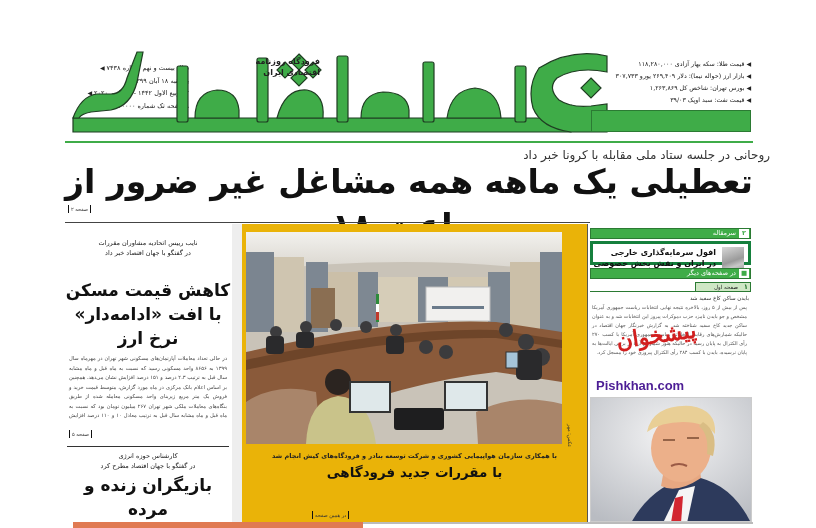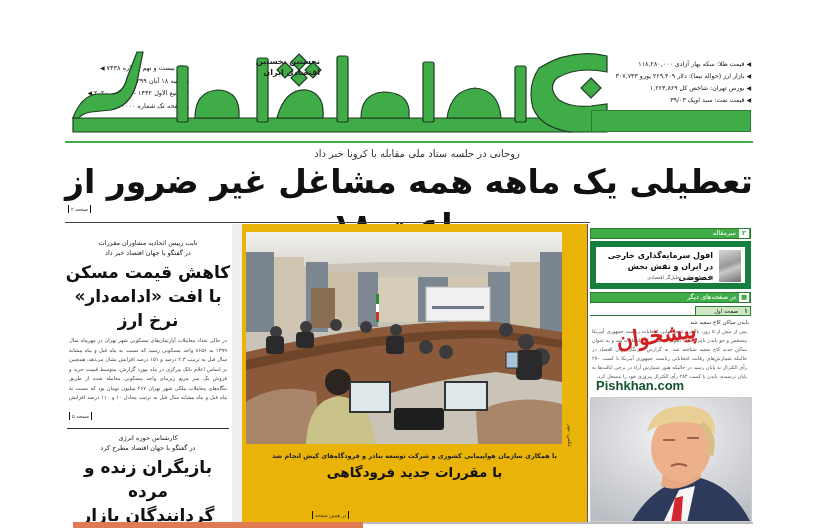--- a/index.html
+++ b/index.html
@@ -16,21 +16,21 @@
   .right-info { position: absolute; right: 2px; top: 10px; width: 166px; direction: rtl; text-align: right; }
   .right-info div { font-size: 6.3px; line-height: 12px; white-space: nowrap; color: #222; }
   .right-info div::before { content: "◀ "; font-size: 6px; }
   .right-bar { position: absolute; right: 2px; top: 62px; width: 160px; height: 22px; background: #3fac48; border: 1px solid #2b7a33; }
   .logo { position: absolute; left: 6px; top: 0; width: 540px; height: 88px; }
   .logo svg { width: 100%; height: 100%; }
   .tagline { position: absolute; left: 185px; top: 8px; direction: rtl; text-align: right; font-size: 8px; font-weight: bold; line-height: 11px; color: #222; width: 70px; }
   .mast-rule { position: absolute; left: 0; top: 141px; width: 688px; height: 2px; background: #3fac48; }
 
   
-  .kicker { position: absolute; left: 8px; top: 148px; width: 688px; text-align: center; direction: rtl; font-size: 10px; color: #333; }
+  .kicker { position: absolute; left: 17px; top: 148px; width: 688px; direction: rtl; font-size: 12px; color: #333; }
   .headline { position: absolute; left: 0; top: 160px; width: 688px; text-align: center; direction: rtl; font-size: 33px; font-weight: bold; letter-spacing: -0.5px; color: #111; line-height: 44px; font-family: "DejaVu Sans", sans-serif; }
   .pageref { display: inline-block; font-size: 5px; border-left: 1.5px solid #111; border-right: 1.5px solid #111; padding: 0 2px; line-height: 8px; direction: rtl; color: #333; }
   .pageref-top { position: absolute; left: 3px; top: 205px; }
   .full-rule { position: absolute; left: 0; top: 222px; width: 525px; height: 1px; background: #444; }
 
   
   .col-left { position: absolute; left: 0; top: 224px; width: 166px; height: 300px; direction: rtl; text-align: center; }
   .col-left .kick { font-size: 6.5px; line-height: 10px; color: #222; }
   .col-left .h2 { font-size: 17px; font-weight: bold; line-height: 24px; color: #111; }
   .col-left .body { font-size: 5.2px; line-height: 9.5px; color: #444; text-align: justify; padding: 0 4px; margin-top: 4px; }
@@ -43,36 +43,36 @@
   .photo { position: absolute; left: 4px; top: 8px; width: 316px; height: 212px; overflow: hidden; background: #b8b5ad; }
   .photo-caption-side { position: absolute; left: 325px; top: 200px; font-size: 5px; writing-mode: vertical-rl; color: #333; }
   .center-kick { position: absolute; left: 0; top: 228px; width: 345px; text-align: center; direction: rtl; font-size: 6.5px; font-weight: bold; color: #222; }
   .center-h { position: absolute; left: 0; top: 238px; width: 345px; text-align: center; direction: rtl; font-size: 13.5px; font-weight: bold; line-height: 20px; color: #111; }
   .center-pr { position: absolute; left: 70px; top: 287px; }
 
   
   .col-right { position: absolute; left: 522px; top: 224px; width: 166px; height: 300px; border-left: 1px solid #555; }
   .sec-bar { height: 11px; background: #3fac48; border: 1px solid #2b7a33; position: relative; direction: rtl; color: #fff; font-size: 6.5px; line-height: 9px; padding-right: 14px; margin: 0 2px; }
   .sec-bar .num { position: absolute; right: 1px; top: 0; width: 10px; height: 9px; background: #fff; color: #3fac48; text-align: center; font-weight: bold; }
-  .editorial { margin: 2px 2px 0 2px; border: 6px solid #15803d; height: 48px; position: relative; direction: rtl; }
+  .editorial { margin: 2px 2px 0 2px; border: 3px solid #15803d; height: 24px; position: relative; direction: rtl; }
   .editorial .avatar { position: absolute; right: 4px; top: 3px; width: 22px; height: 32px; background: linear-gradient(160deg, #d8d8d8 0%, #9a9a9a 45%, #c8c8c8 60%, #6e6e6e 100%); }
   .editorial .et { position: absolute; right: 32px; top: 3px; font-size: 8px; font-weight: bold; line-height: 11px; color: #111; text-align: right; }
   .editorial .ea { position: absolute; right: 32px; top: 28px; font-size: 4.8px; color: #555; }
   .other-bar { margin-top: 3px; }
   .page1-row { margin: 3px 2px 0 2px; height: 10px; border-bottom: 1px solid #2b7a33; direction: rtl; position: relative; }
   .page1-row .box { position: absolute; right: 0; top: 0; width: 56px; height: 10px; background: #cfe7c5; border: 1px solid #2b7a33; font-size: 5.5px; line-height: 8px; padding-right: 12px; color: #222; }
   .page1-row .n { position: absolute; right: 2px; top: 0; font-size: 7px; line-height: 8px; color: #2b7a33; font-weight: bold; }
   .page1-line { direction: rtl; font-size: 5.5px; color: #333; margin: 3px 4px 0 0; text-align: right; }
   .trump-h { direction: rtl; text-align: right; font-size: 17px; font-weight: bold; color: #111; margin: 6px 6px 0 0; line-height: 22px; }
   .trump-body { direction: rtl; text-align: justify; font-size: 5px; line-height: 9px; color: #555; padding: 2px 6px 0 4px; }
   .trump-photo { position: absolute; left: 2px; top: 173px; width: 162px; height: 125px; overflow: hidden; border: 1px solid #ccc; background: #e8e8ea; }
 
   .watermark { position: absolute; left: 531px; top: 322px; width: 110px; height: 80px; pointer-events: none; }
   .watermark .fa { position: absolute; left: 20px; top: 0; font-size: 22px; font-weight: bold; color: #d21f1f; transform: rotate(-8deg); direction: rtl; font-family: "DejaVu Serif", serif; }
-  .watermark .en { position: absolute; left: 0; top: 56px; font-size: 13px; font-weight: bold; color: #14532d; font-family: "Liberation Sans", sans-serif; }
+  .watermark .en { position: absolute; left: 0; top: 56px; font-size: 13px; font-weight: bold; color: #4c1d95; font-family: "Liberation Sans", sans-serif; }
 
   .bottom-bar-orange { position: absolute; left: 8px; top: 522px; width: 290px; height: 6px; background: #e07a52; }
   .bottom-bar-grey { position: absolute; left: 298px; top: 522px; width: 390px; height: 2px; background: #bbb; }
 </style>
 </head>
 <body>
 
 <div class="page">
 
   <div class="masthead">
@@ -105,21 +105,21 @@
           <path d="M242 14 L250 22 L242 30 L234 22 Z"></path>
           <path d="M214 14 L222 22 L214 30 L206 22 Z"></path>
           <path d="M228 22 L236 30 L228 38 L220 30 Z"></path>
 
           <path d="M468 20 Q500 0 536 8 L536 24 Q506 18 486 30 Q476 40 488 52 Q500 60 520 58 L536 56 L536 84 L500 84 Q470 80 462 60 Q456 38 468 20 Z"></path>
           <path d="M520 30 L530 40 L520 50 L510 40 Z" fill="#3fac48"></path>
         </g>
       </svg>
     </div>
     <div class="tagline">
-      <div>نخستین نخستین</div>
+      <div>فرودگاه روزنامه</div>
       <div>اقتصادی ایران</div>
     </div>
 
     <div class="right-info">
       <div>قیمت طلا: سکه بهار آزادی ۱۱۸,۲۸۰,۰۰۰</div>
       <div>بازار ارز (حواله نیما): دلار ۲۶۹,۴۰۹ یورو ۳۰۷,۷۳۳</div>
       <div>بورس تهران: شاخص کل ۱,۲۶۳,۸۶۹</div>
       <div>قیمت نفت: سبد اوپک ۳۹/۰۳</div>
     </div>
     <div class="right-bar"></div>
@@ -128,21 +128,21 @@
 
   <div class="kicker">روحانی در جلسه ستاد ملی مقابله با کرونا خبر داد</div>
   <div class="headline">تعطیلی یک ماهه همه مشاغل غیر ضرور از ساعت ۱۸</div>
   <span class="pageref pageref-top">صفحه ۲</span>
   <div class="full-rule"></div>
 
   <div class="col-left">
     <div style="height:14px"></div>
     <div class="kick">نایب رییس اتحادیه مشاوران مقررات</div>
     <div class="kick">در گفتگو با جهان اقتصاد خبر داد</div>
-    <div class="h2" style="margin-top:2px">کاهش قیمت مسکن</div>
+    <div class="h2" style="margin-top:20px">کاهش قیمت مسکن</div>
     <div class="h2">با افت «ادامه‌دار» نرخ ارز</div>
     <div class="body" style="height:66px;overflow:hidden">در حالی تعداد معاملات آپارتمان‌های مسکونی شهر تهران در مهرماه سال ۱۳۹۹ به ۸۶۵۶ واحد مسکونی رسید که نسبت به ماه قبل و ماه مشابه سال قبل به ترتیب ۲.۳ درصد و ۱۵۱ درصد افزایش نشان می‌دهد. همچنین بر اساس اعلام بانک مرکزی در ماه مورد گزارش، متوسط قیمت خرید و فروش یک متر مربع زیربنای واحد مسکونی معامله شده از طریق بنگاه‌های معاملات ملکی شهر تهران ۲۶۷ میلیون تومان بود که نسبت به ماه قبل و ماه مشابه سال قبل به ترتیب معادل ۱۰ و ۱۱۰ درصد افزایش یافته است.</div>
     <div class="pr"><span class="pageref">صفحه ۵</span></div>
     <div class="left-sep"></div>
     <div class="kick">کارشناس حوزه انرژی</div>
     <div class="kick">در گفتگو با جهان اقتصاد مطرح کرد</div>
     <div class="h2" style="margin-top:2px">بازیگران زنده و مرده</div>
     <div class="h2">گردانندگان بازار نفت</div>
 
   </div>

